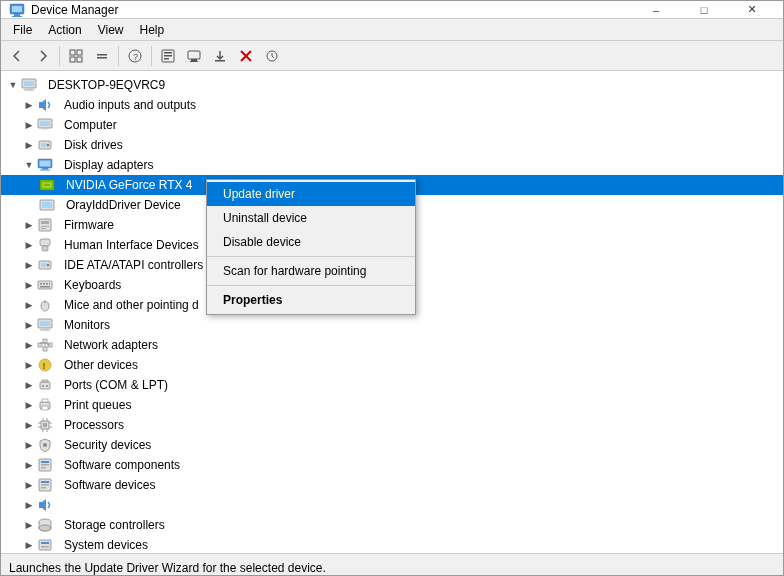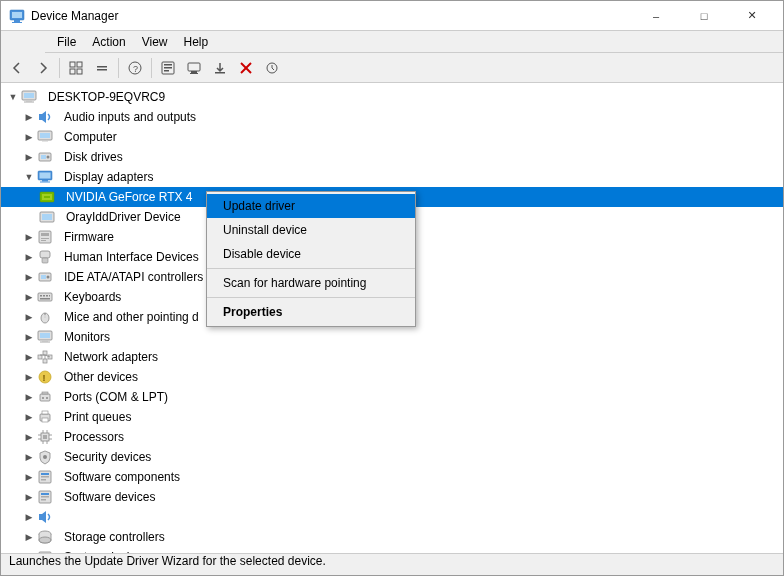--- a/index.html
+++ b/index.html
@@ -12,21 +12,21 @@
     .window {
       width: 784px;
       height: 576px;
       background: #f0f0f0;
       border: 1px solid #999;
       display: flex;
       flex-direction: column;
     }
     .title-bar {
       background: #ffffff;
-      height: 30px;
+      height: 18px;
       display: flex;
       align-items: center;
       padding: 0 8px;
       border-bottom: 1px solid #ccc;
       justify-content: flex-end;
     }
     .title-bar-icon {
       width: 16px;
       height: 16px;
       margin-right: 6px;
@@ -56,21 +56,20 @@
       color: #333;
     }
 
     .menu-bar {
       height: 22px;
       background: #f0f0f0;
       display: flex;
       align-items: center;
       padding: 0 4px;
       border-bottom: 1px solid #ccc;
-      margin-left: 44px;
     }
     .menu-item {
       padding: 2px 8px;
       cursor: pointer;
       font-size: 12px;
     }
 
     .toolbar {
       height: 30px;
       background: #f0f0f0;
@@ -164,34 +163,34 @@
       box-shadow: 2px 2px 6px rgba(0,0,0,0.3);
       z-index: 100;
       padding: 2px 0;
     }
     .ctx-item {
       padding: 5px 16px;
       cursor: pointer;
       font-size: 12px;
       color: #000;
     }
-    .ctx-item.selected-item { background: #0078d7; color: #000000; }
+    .ctx-item.selected-item { background: #0078d7; color: #fef9c3; }
     .ctx-item.bold { font-weight: bold; }
     .ctx-separator {
       height: 1px;
       background: #ccc;
       margin: 2px 0;
     }
 
     .status-bar {
       height: 22px;
       background: #f0f0f0;
       border-top: 1px solid #ccc;
       display: flex;
-      align-items: flex-start;
+      align-items: flex-end;
       padding: 0 8px;
       font-size: 12px;
       color: #000;
     }
 
     .tree-view::-webkit-scrollbar { width: 14px; }
     .tree-view::-webkit-scrollbar-track { background: #f0f0f0; }
     .tree-view::-webkit-scrollbar-thumb { background: #c1c1c1; border: 3px solid #f0f0f0; border-radius: 7px; }
   </style>
 </head>

